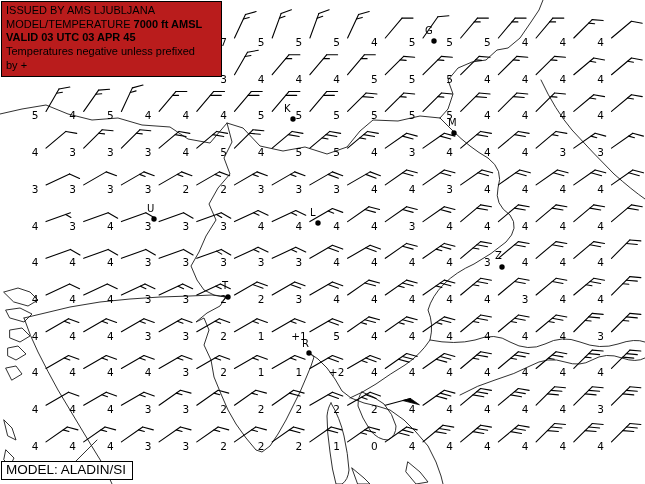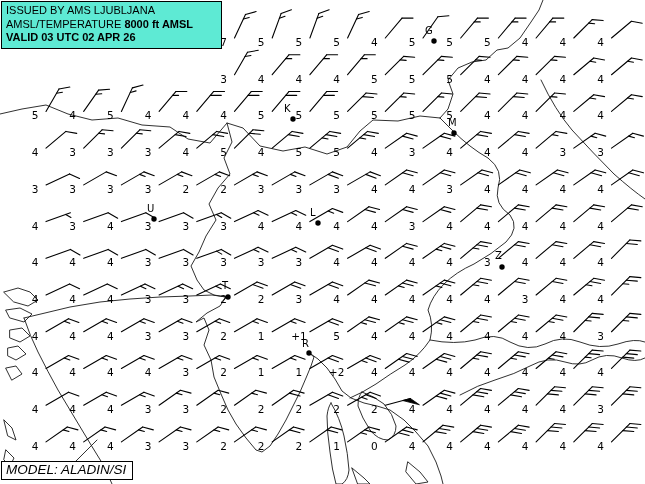--- a/index.html
+++ b/index.html
@@ -5,27 +5,27 @@
   html,body{margin:0;padding:0;background:#fff;}
   .canvas{position:relative;width:645px;height:484px;background:#fff;overflow:hidden;
           font-family:"DejaVu Sans",sans-serif;}
   svg{position:absolute;left:0;top:0;}
   .geo{fill:none;stroke:#1a1a1a;stroke-width:0.9;stroke-linejoin:round;stroke-linecap:round;}
   .barb{stroke:#000;stroke-width:1.1;stroke-linecap:round;fill:none;}
   .pennant{fill:#000;stroke:#000;stroke-width:0.8;}
   .temp{font-family:"DejaVu Sans",sans-serif;font-size:10.5px;fill:#000;}
   .citytxt{font-family:"DejaVu Sans",sans-serif;font-size:10px;fill:#000;}
   .infobox{position:absolute;left:1px;top:1px;width:221px;box-sizing:border-box;
-           border:1px solid #000;background:#5eead4;padding:2px 17px 3px 4px;
+           border:1px solid #000;background:#b91c1c;padding:2px 17px 3px 4px;
            font-family:"Liberation Sans",sans-serif;font-size:11px;line-height:13.7px;
            color:#000;z-index:5;}
   .infobox .b{font-weight:bold;}
   .modelbox{position:absolute;left:1px;top:461px;border:1px solid #000;background:#fff;
             padding:0 6px 2px 4px;font-family:"Liberation Sans",sans-serif;
-            font-size:13.5px;color:#000;z-index:5;font-style:italic;}
+            font-size:13.5px;color:#000;z-index:5;}
 </style>
 </head>
 <body>
 
 <div class="canvas">
   <svg id="map" width="645" height="484" viewBox="0 0 645 484">
       <path d="M0,114 L22,109 L46,105 L68,114 L92,120 L118,118 L142,125 L170,127 L188,139 L210,143 L227,123 L243,128 L260,146 L283,151 L305,147 L327,154 L347,147 L360,131 L373,120 L398,121 L420,116 L440,118" class="geo"></path>
       <path d="M440,118 L448,109 L453,94 L448,80 L458,68 L472,62 L486,60 L497,50 L508,48 L520,38 L531,22 L539,10 L543,0" class="geo"></path>
       <path d="M541,80 Q555,110 572,130 Q594,154 614,174 Q632,190 645,199" class="geo"></path>
       <path d="M440,118 L452,130 Q470,148 488,158 Q504,170 498,188 Q494,204 510,215 Q520,228 506,242 Q492,254 474,264 Q456,272 444,284 Q432,296 428,310 Q434,324 430,340 Q420,355 405,365 Q390,374 376,384 Q362,393 350,398" class="geo"></path>
@@ -1188,17 +1188,18 @@
         <circle cx="228" cy="297" r="2.7" fill="#000"></circle>
         <text x="222" y="289" class="citytxt">T</text>
       </g>
       <g>
         <circle cx="309" cy="353" r="2.7" fill="#000"></circle>
         <text x="302" y="347" class="citytxt">R</text>
       </g>
     </svg>
   <div class="infobox" id="infobox">
       <div><span>ISSUED BY AMS LJUBLJANA</span></div>
-      <div><span>AMSL/TEMPERATURE </span><span class="b">8000 ft AMSL</span></div>
-      <div><span class="b">VALID 03 UTC 02 APR 26</span></div>
+      <div><span>MODEL/TEMPERATURE </span><span class="b">7000 ft AMSL</span></div>
+      <div><span class="b">VALID 03 UTC 03 APR 45</span></div>
+      <div><span>Temperatures negative unless prefixed by +</span></div>
     </div>
   <div class="modelbox">MODEL: ALADIN/SI</div>
 </div>
 
 </body></html>

